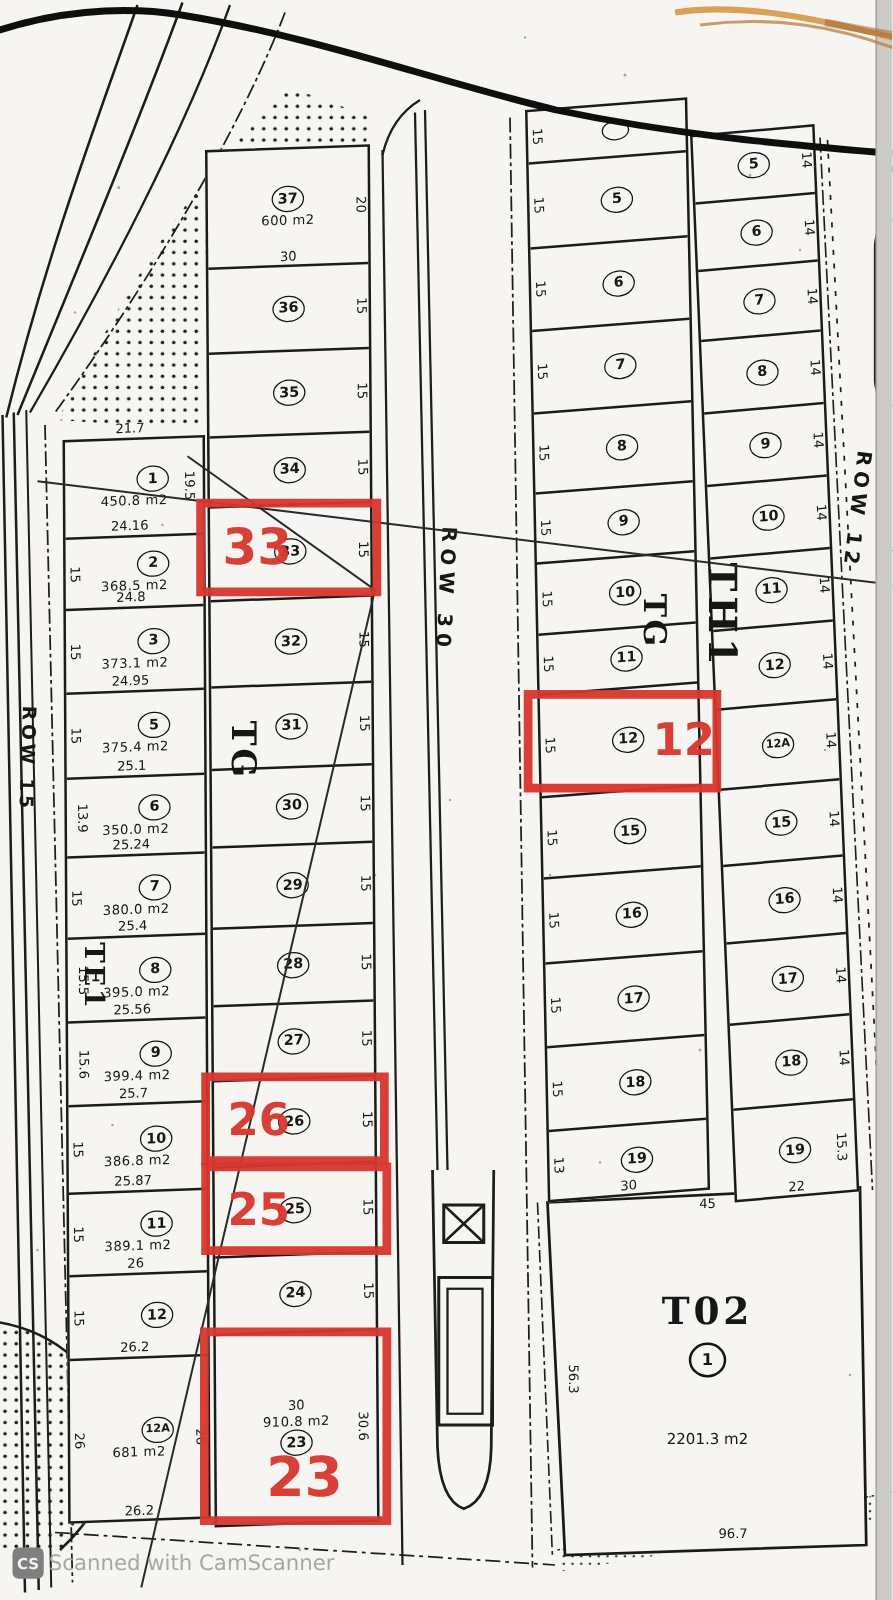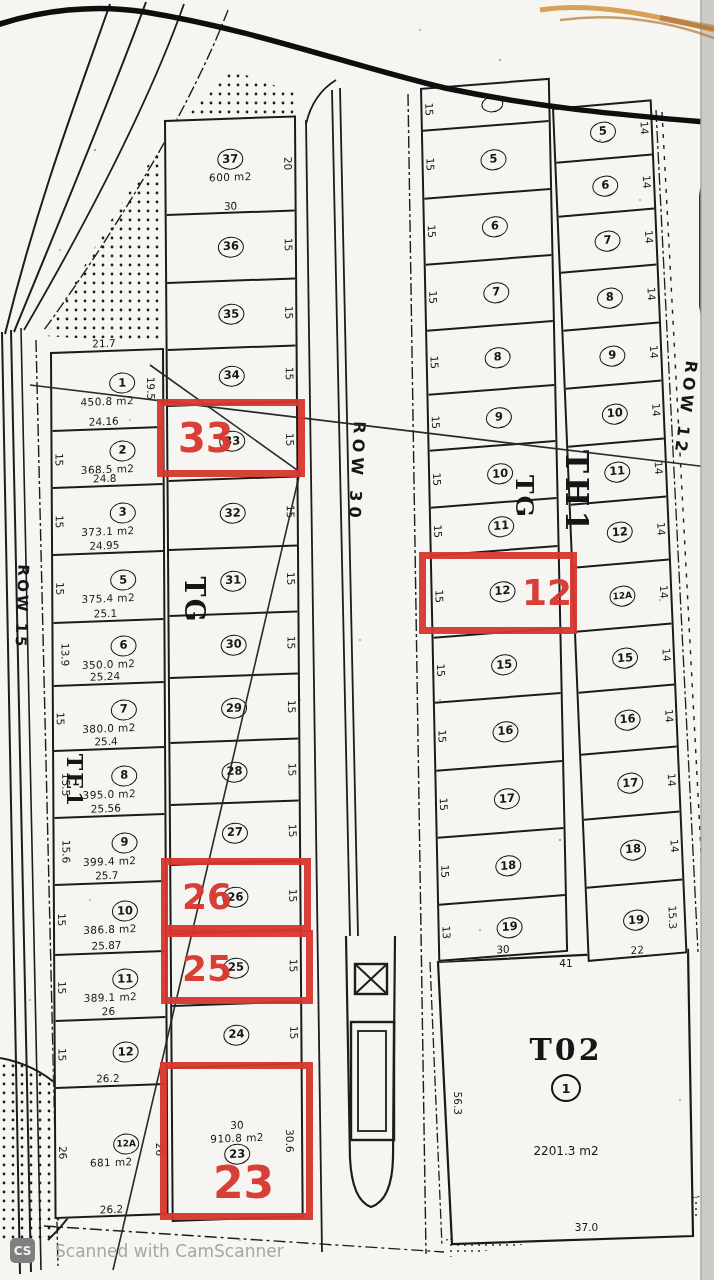--- a/index.html
+++ b/index.html
@@ -28,21 +28,21 @@
   .vtext{position:absolute;white-space:nowrap;font-weight:bold;z-index:5;}
   .serifb{font-family:"DejaVu Serif",serif;}
   .hl{position:absolute;border:7px solid #d6362e;box-sizing:border-box;z-index:40;opacity:.95;}
   .hlnum{position:absolute;color:#d6362e;font-weight:bold;line-height:1;z-index:41;}
   #school{position:absolute;left:438px;top:950px;width:256px;height:296px;z-index:3;}
   #school .st{position:absolute;left:50%;transform:translateX(-50%);white-space:nowrap;}
   .scirc{width:26px;height:24px;border:2px solid #141414;border-radius:50%;display:flex;
          align-items:center;justify-content:center;font-size:13px;font-weight:bold;}
   #over{z-index:30;pointer-events:none;}
   #topmost{z-index:45;pointer-events:none;}
-  #wm{position:absolute;left:10px;top:1238px;display:flex;align-items:center;gap:20px;z-index:50;}
+  #wm{position:absolute;left:10px;top:1238px;display:flex;align-items:center;gap:4px;z-index:50;}
   #wm .badge{width:25px;height:25px;background:#7f7f7f;border-radius:5px;color:#f2f2f2;
              display:flex;align-items:center;justify-content:center;font-weight:bold;font-size:12px;}
   #wm .wtxt{color:#a6a6a6;font-size:17px;}
 </style>
 </head>
 <body>
 
 <div id="stage">
 
   <svg id="under" width="714" height="1280" viewBox="0 0 714 1280">
@@ -358,27 +358,27 @@
         </div>
         <div class="plot" style="height: 73px;">
           <span class="circ">19</span>
           <span class="dim vright">15.3</span>
           <span class="dim bot">22</span>
         </div>
       </div>
     </div>
 
   <div id="school">
-    <span class="st dim" style="top:8px;">41</span>
+    <span class="st dim" style="top:8px;">45</span>
     <span class="st serifb" style="top:82px;font-size:30px;font-weight:bold;letter-spacing:3px;">T02</span>
     <span class="st" style="top:124px;">
         <span class="scirc">1</span>
       </span>
     <span class="st" style="top:194px;font-size:12px;">2201.3 m2</span>
-    <span class="st dim" style="top:272px;left:58%;">37.0</span>
+    <span class="st dim" style="top:272px;left:58%;">96.7</span>
     <span class="dim" style="left:8px;top:148px;transform:rotate(90deg);">56.3</span>
   </div>
 
   <div class="vtext" style="left:22px;top:607px;transform:translate(-50%,-50%) rotate(92deg);font-size:15px;letter-spacing:3px;">ROW 15</div>
   <div class="vtext" style="left:357px;top:472px;transform:translate(-50%,-50%) rotate(93deg);font-size:16px;letter-spacing:5px;">ROW 30</div>
   <div class="vtext" style="left:686px;top:408px;transform:translate(-50%,-50%) rotate(97deg);font-size:16px;letter-spacing:4px;">ROW 12</div>
   <div class="vtext serifb" style="left:75px;top:781px;transform:translate(-50%,-50%) rotate(90deg);font-size:22px;letter-spacing:2px;">TE1</div>
   <div class="vtext serifb" style="left:194px;top:600px;transform:translate(-50%,-50%) rotate(90deg);font-size:27px;letter-spacing:2px;">TG</div>
   <div class="vtext serifb" style="left:524px;top:497px;transform:translate(-50%,-50%) rotate(90deg);font-size:25px;letter-spacing:2px;">TG</div>
   <div class="vtext serifb" style="left:577px;top:493px;transform:translate(-50%,-50%) rotate(90deg);font-size:31px;letter-spacing:4px;">TH1</div>

